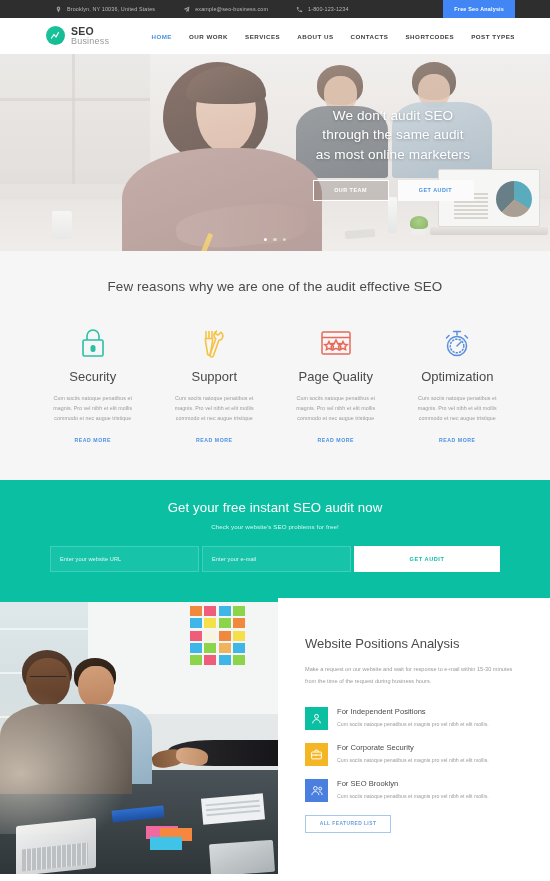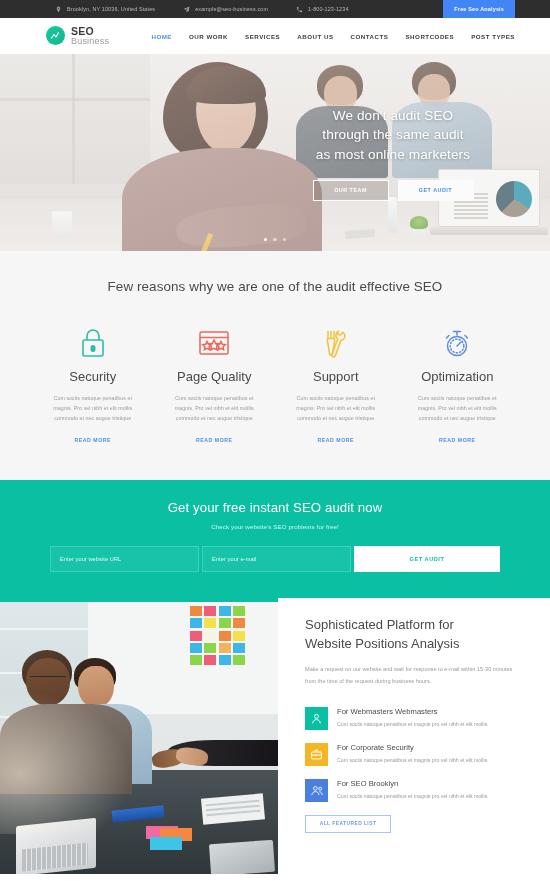--- a/index.html
+++ b/index.html
@@ -338,42 +338,42 @@
           <rect x="10.5" y="17" width="5" height="7" rx="2.5" fill="#2bbfa5" stroke="none"></rect>
         </svg>
       </div>
       <h3>Security</h3>
       <p>Cum sociis natoque penatibus et magnis. Pro vel nibh et elit mollis commodo et nec augue tristique</p>
       <a href="#">READ MORE</a>
     </div>
 
     <div class="fcard">
       <div class="ficon">
+        <svg width="26" height="30" viewBox="0 0 26 30" fill="none" stroke="#f5c242" stroke-width="1.6" stroke-linecap="round">
+          <path d="M16 3a4.5 4.5 0 0 0-1.2 7.9L9 26.5a1.8 1.8 0 0 0 3.4 1.2l5.4-15.3A4.5 4.5 0 0 0 20 4.3l-2.6 2.6-2.3-.6-.6-2.3z"></path>
+          <path d="M8 3.5v7M5 3.5v7M11 3.5v7"></path>
+          <path d="M4.5 10.5h7v3l-2.2 13a1.6 1.6 0 0 1-2.6 0L4.5 13.5z"></path>
+        </svg>
+      </div>
+      <h3>Support</h3>
+      <p>Cum sociis natoque penatibus et magnis. Pro vel nibh et elit mollis commodo et nec augue tristique</p>
+      <a href="#">READ MORE</a>
+    </div>
+
+    <div class="fcard">
+      <div class="ficon">
         <svg width="32" height="28" viewBox="0 0 32 28" fill="none" stroke="#e8695a" stroke-width="1.5">
           <rect x="2" y="3" width="28" height="22" rx="1.5"></rect>
           <path d="M2 8.5h28"></path>
           <path d="M9 12.5l1.3 2.7 3 .4-2.2 2.1.5 3-2.6-1.4-2.6 1.4.5-3-2.2-2.1 3-.4z"></path>
           <path d="M16 11l1.6 3.3 3.6.5-2.6 2.6.6 3.6-3.2-1.7-3.2 1.7.6-3.6-2.6-2.6 3.6-.5z"></path>
           <path d="M23 12.5l1.3 2.7 3 .4-2.2 2.1.5 3-2.6-1.4-2.6 1.4.5-3-2.2-2.1 3-.4z"></path>
         </svg>
       </div>
       <h3>Page Quality</h3>
-      <p>Cum sociis natoque penatibus et magnis. Pro vel nibh et elit mollis commodo et nec augue tristique</p>
-      <a href="#">READ MORE</a>
-    </div>
-
-    <div class="fcard">
-      <div class="ficon">
-        <svg width="26" height="30" viewBox="0 0 26 30" fill="none" stroke="#f5c242" stroke-width="1.6" stroke-linecap="round">
-          <path d="M16 3a4.5 4.5 0 0 0-1.2 7.9L9 26.5a1.8 1.8 0 0 0 3.4 1.2l5.4-15.3A4.5 4.5 0 0 0 20 4.3l-2.6 2.6-2.3-.6-.6-2.3z"></path>
-          <path d="M8 3.5v7M5 3.5v7M11 3.5v7"></path>
-          <path d="M4.5 10.5h7v3l-2.2 13a1.6 1.6 0 0 1-2.6 0L4.5 13.5z"></path>
-        </svg>
-      </div>
-      <h3>Support</h3>
       <p>Cum sociis natoque penatibus et magnis. Pro vel nibh et elit mollis commodo et nec augue tristique</p>
       <a href="#">READ MORE</a>
     </div>
 
     <div class="fcard">
       <div class="ficon">
         <svg width="28" height="30" viewBox="0 0 28 30" fill="none" stroke="#5b8fde" stroke-width="1.5" stroke-linecap="round">
           <circle cx="14" cy="18" r="9.5"></circle>
           <circle cx="14" cy="18" r="6.8" stroke-dasharray="1.2 2.2"></circle>
           <path d="M14 18l4-4"></path>
@@ -455,36 +455,36 @@
     </div>
     <div class="pp-tablet"></div>
     <div class="pp-laptop"></div>
     <div class="pp-lapkeys"></div>
     <div class="pp-flare"></div>
     <div class="pp-topbar"></div>
   </div>
 
   <div class="plat-text">
     <h2>
-      <span>Sophisticated Platform for</span><br>
+      <br>
       <span>Website Positions Analysis</span>
     </h2>
     <p class="lead">Make a request on our website and wait for response to e-mail within 15-30 minutes from the time of the request during business hours.</p>
 
     <div class="plist">
 
       <div class="pitem">
         <div class="pbox" style="background:#0bbfa3">
           <svg width="13" height="13" viewBox="0 0 24 24" fill="none" stroke="#fff" stroke-width="1.8">
             <circle cx="12" cy="8" r="3.6"></circle>
               <path d="M5 21c0-4 3.1-7 7-7s7 3 7 7"></path>
           </svg>
         </div>
         <div>
-          <h4>For Webmasters Webmasters</h4>
+          <h4>For Independent Positions</h4>
           <p>Cum sociis natoque penatibus et magnis pro vel nibh et elit mollis.</p>
         </div>
       </div>
 
       <div class="pitem">
         <div class="pbox" style="background:#f5b625">
           <svg width="13" height="13" viewBox="0 0 24 24" fill="none" stroke="#fff" stroke-width="1.8">
             <rect x="3" y="7.5" width="18" height="12.5" rx="1.4"></rect>
             <path d="M9 7.5V5.6a1.6 1.6 0 0 1 1.6-1.6h2.8A1.6 1.6 0 0 1 15 5.6v1.9"></path>
             <path d="M3 13h18M11 12v3"></path>

